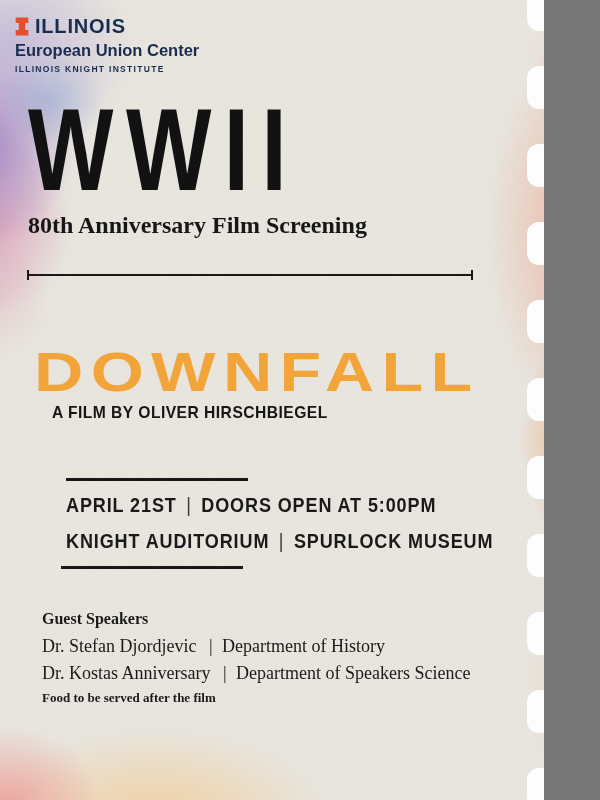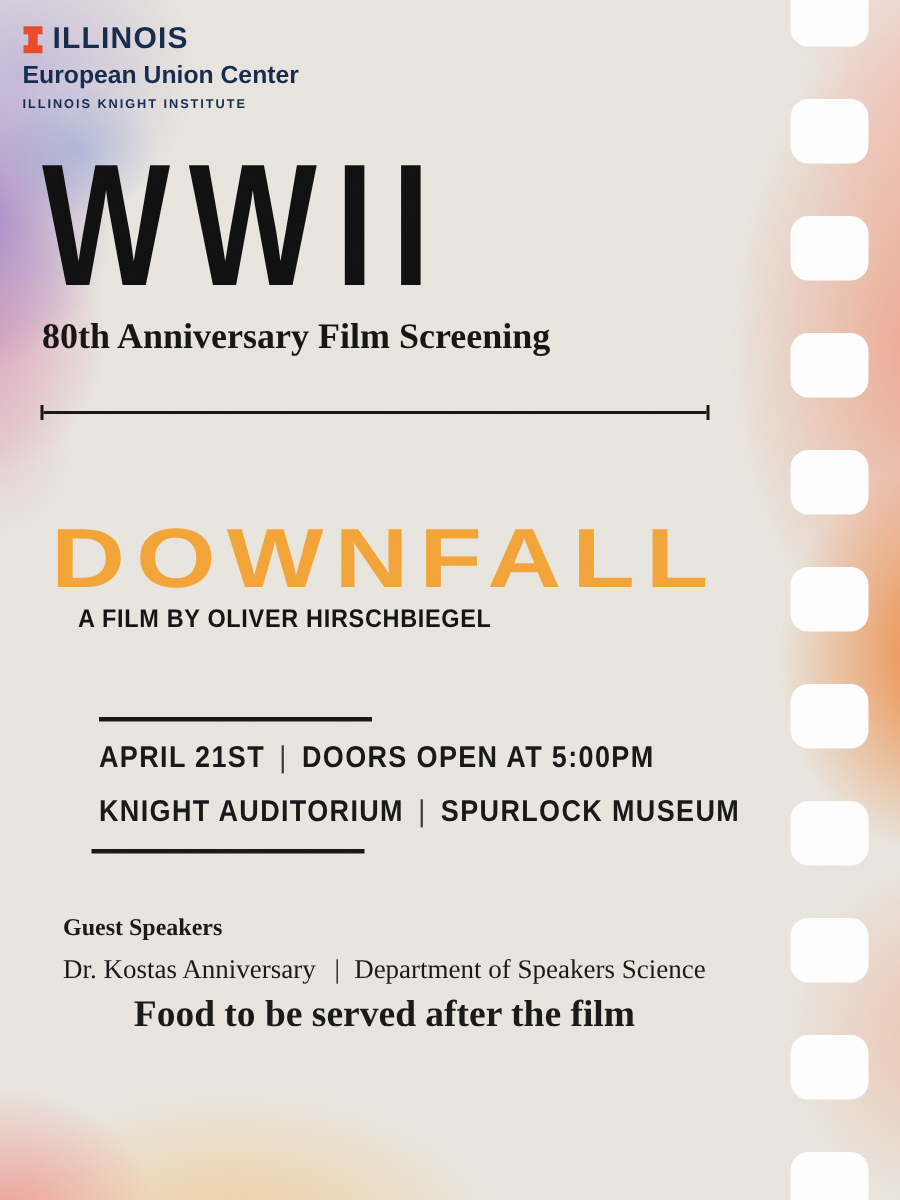--- a/index.html
+++ b/index.html
@@ -1,17 +1,17 @@
 <!DOCTYPE html>
 <html><head>
 <meta charset="utf-8">
 <style>
   html,body{margin:0;padding:0;background:#777;}
   .poster{
-    position:relative;width:600px;height:800px;overflow:hidden;
+    position:relative;width:544px;height:800px;overflow:hidden;
     font-family:"Liberation Sans",sans-serif;color:#141414;
     background-color:#e9e6df;
     background-image:
       radial-gradient(70px 60px at 52px 100px, rgba(145,168,212,.55), rgba(145,168,212,0) 75%),
       radial-gradient(120px 130px at -15px 148px, rgba(156,118,194,.85), rgba(156,118,194,0) 75%),
       radial-gradient(110px 120px at -10px 225px, rgba(214,130,170,.65), rgba(214,130,170,0) 75%),
       radial-gradient(170px 150px at 10px 50px, rgba(190,178,216,.85), rgba(190,178,216,0) 72%),
       radial-gradient(80px 80px at -8px 300px, rgba(222,162,182,.35), rgba(222,162,182,0) 75%),
       radial-gradient(145px 175px at 628px 440px, rgba(240,124,42,.92), rgba(240,124,42,0) 75%),
       radial-gradient(175px 290px at 618px 230px, rgba(240,148,118,.8), rgba(240,148,118,0) 75%),
@@ -60,21 +60,21 @@
     transform:scaleX(.9);transform-origin:left top;color:#151515;
   }
   .event-line .pipe{font-weight:400;opacity:.85;padding:0 4px;}
   .ev1{top:494px;left:66px;}
   .ev2{top:530px;left:66px;}
   
   .speakers{top:610px;left:42px;font-family:"Liberation Serif",serif;color:#161616;}
   .speakers-heading{font-size:16px;font-weight:bold;margin-bottom:8px;}
   .speaker-line{font-size:18px;margin-bottom:6px;white-space:nowrap;}
   .speaker-line .sep{padding:0 5px 0 8px;}
-  .speakers-note{font-size:25px;font-weight:bold;margin-top:3px;text-align:center;}
+  .speakers-note{font-size:13px;font-weight:bold;margin-top:3px;}
   
   .filmstrip{position:absolute;left:527px;top:-12px;z-index:1;display:flex;flex-direction:column;gap:35px;}
   .hole{width:52px;height:43px;background:#ffffff;border-radius:12px;flex:none;}
   
   .grain{position:absolute;inset:0;z-index:6;pointer-events:none;opacity:.6;}
 </style>
 </head>
 <body>
 
 <div class="poster">
@@ -125,20 +125,25 @@
   <div class="layer event-line ev2">
     <span>KNIGHT AUDITORIUM</span>
     <span class="pipe">|</span>
     <span>SPURLOCK MUSEUM</span>
   </div>
   <div class="layer rule rule-bottom"></div>
 
   <section class="layer speakers">
     <div class="speakers-heading">Guest Speakers</div>
     <div class="speaker-line">
+      <span>Dr. Stefan Djordjevic</span>
+      <span class="sep">|</span>
+      <span>Department of History</span>
+    </div>
+    <div class="speaker-line">
       <span>Dr. Kostas Anniversary</span>
       <span class="sep">|</span>
       <span>Department of Speakers Science</span>
     </div>
     <div class="speakers-note">Food to be served after the film</div>
   </section>
 
   <svg class="grain" width="600" height="800" aria-hidden="true">
     <filter id="grainF">
       <feTurbulence type="fractalNoise" baseFrequency="0.9" numOctaves="2" stitchTiles="stitch"></feTurbulence>

